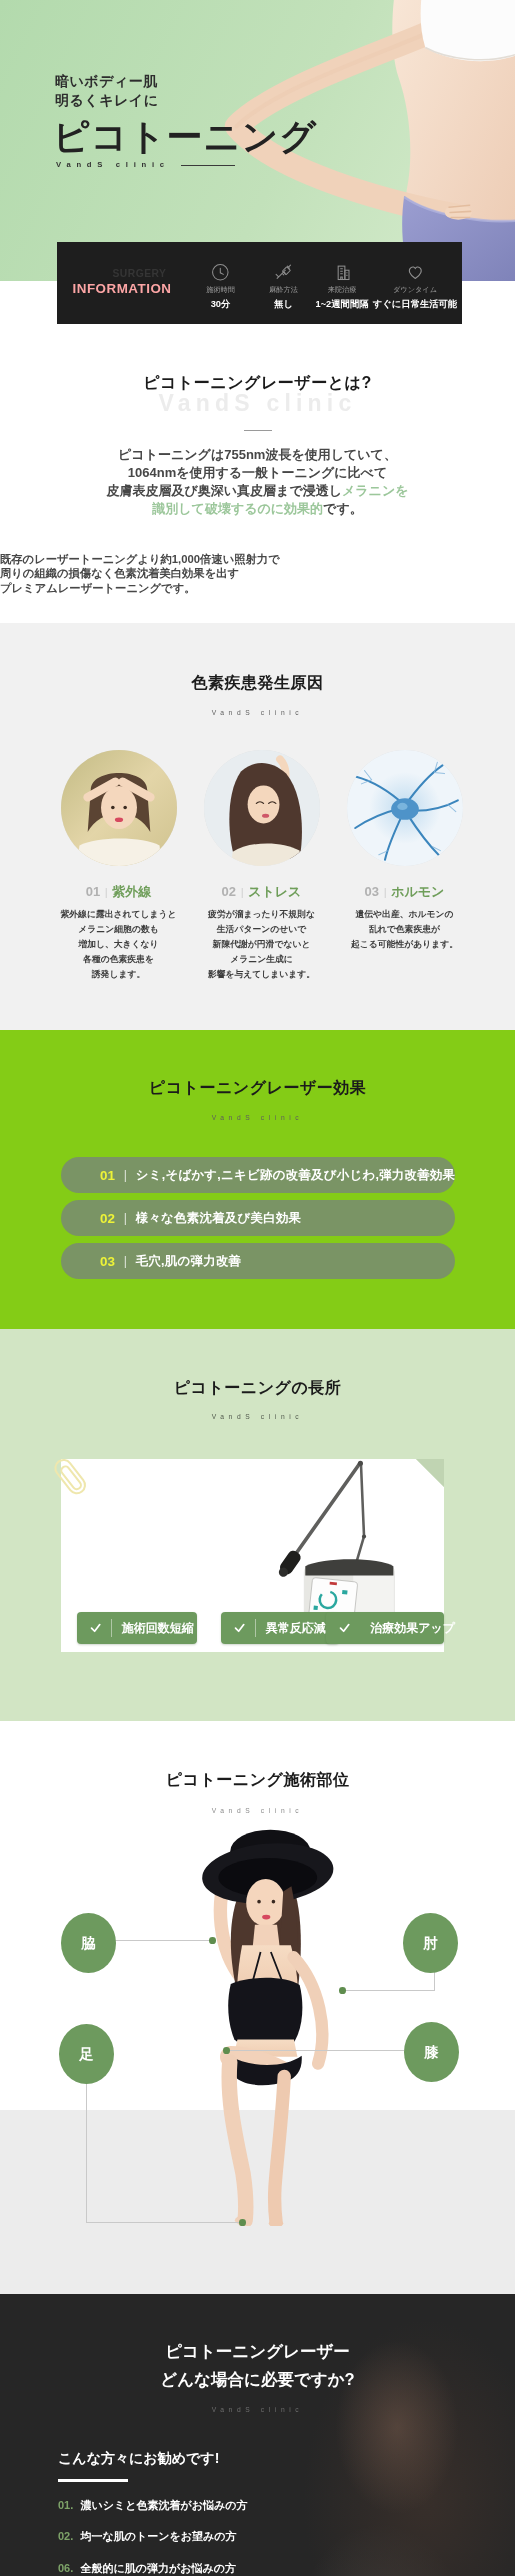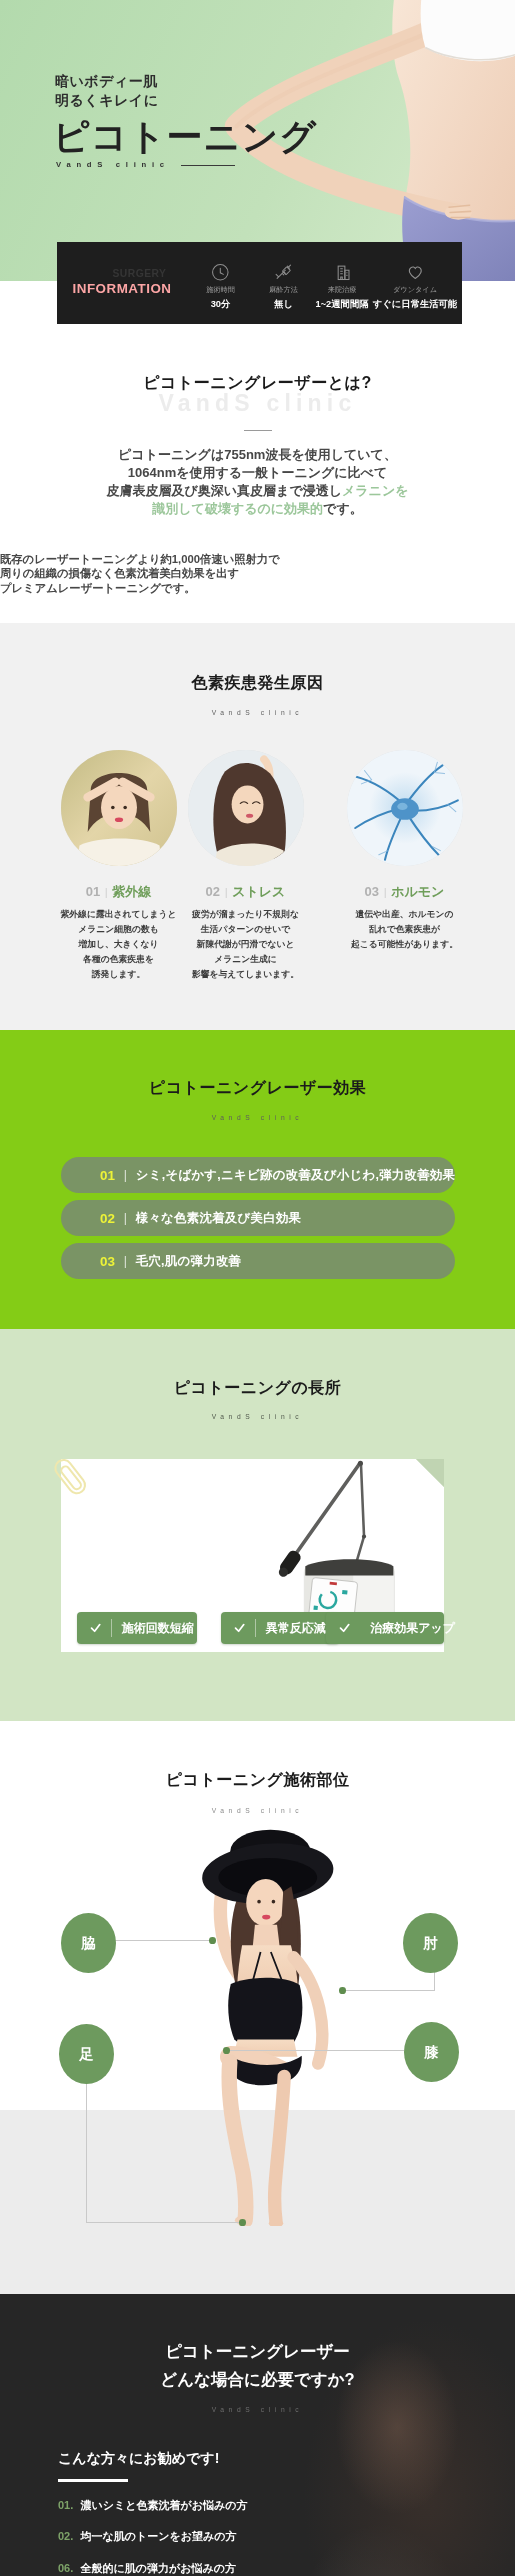--- a/index.html
+++ b/index.html
@@ -43,21 +43,21 @@
   .about-title{top:92px;z-index:1;}
   .about-divider{position:absolute;left:50%;margin-left:-14px;top:149px;width:28px;height:1px;background:#9a9a9a;}
   .about-p1{position:absolute;left:0;right:0;top:165px;text-align:center;font-size:13px;line-height:18px;font-weight:600;color:#474747;}
   .about-p1 .green, .about-p2 .green{color:#9cc79b;}
   .about-p2{position:absolute;left:0;right:0;top:242px;text-align:left;font-size:11.3px;line-height:14.4px;font-weight:600;color:#474747;margin-top:29px;}
 
   
   .causes-title{top:50px;}
   .causes-brand{top:86px;}
   .cause-col{position:absolute;top:127px;width:155px;text-align:center;}
-  .cause-c1{left:41px;} .cause-c2{left:168px;} .cause-c3{left:327px;}
+  .cause-c1{left:41px;} .cause-c2{left:184px;} .cause-c3{left:327px;}
   .cause-circle{width:116px;height:116px;border-radius:50%;margin:0 auto;overflow:hidden;background:#ddd;}
   .cause-label{margin-top:16.5px;white-space:nowrap;}
   .c-num{color:#b1b1b1;font-weight:700;font-size:13px;}
   .c-bar{color:#cfcfcf;margin:0 4.6px;font-size:11.3px;font-weight:400;}
   .c-name{color:#6f9e5a;font-weight:700;font-size:13px;}
   .cause-desc{margin-top:6.7px;font-size:8.8px;line-height:15px;font-weight:600;color:#3c3c3c;white-space:pre-line;}
 
   
   .effects-title{top:48px;}
   .effects-brand{top:84px;}

